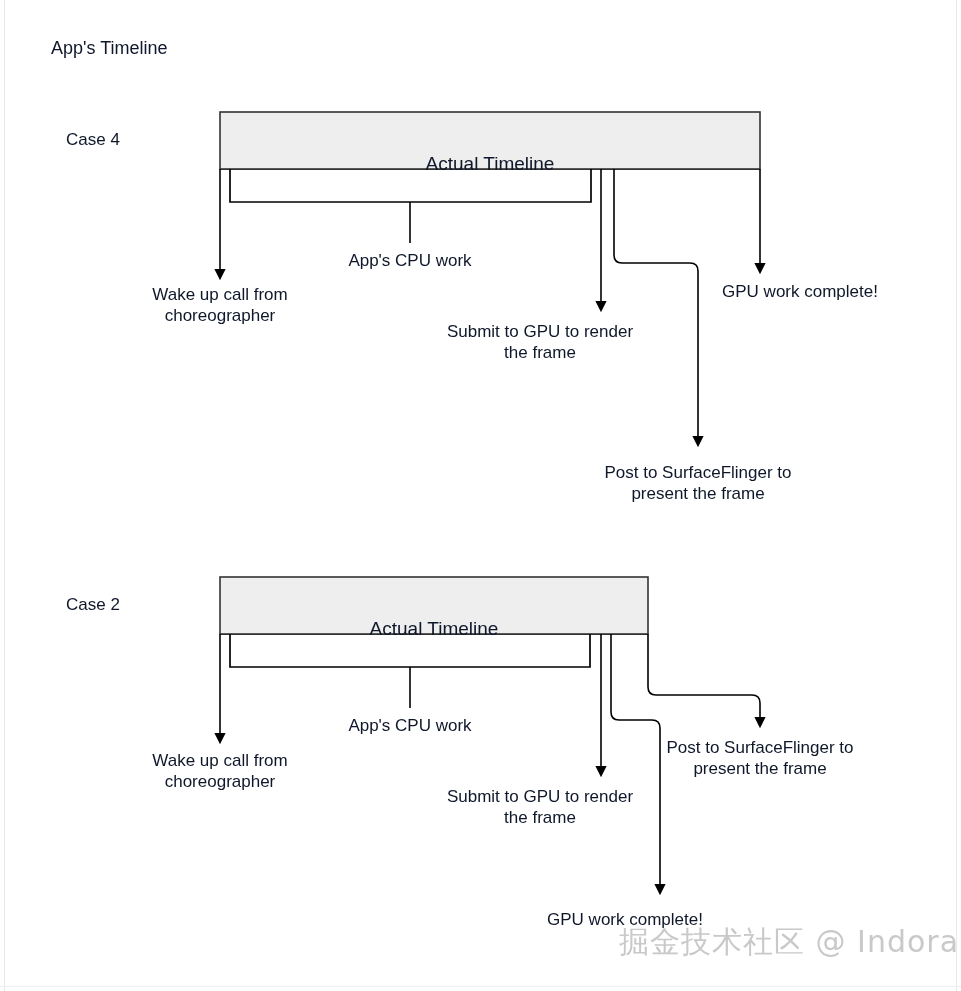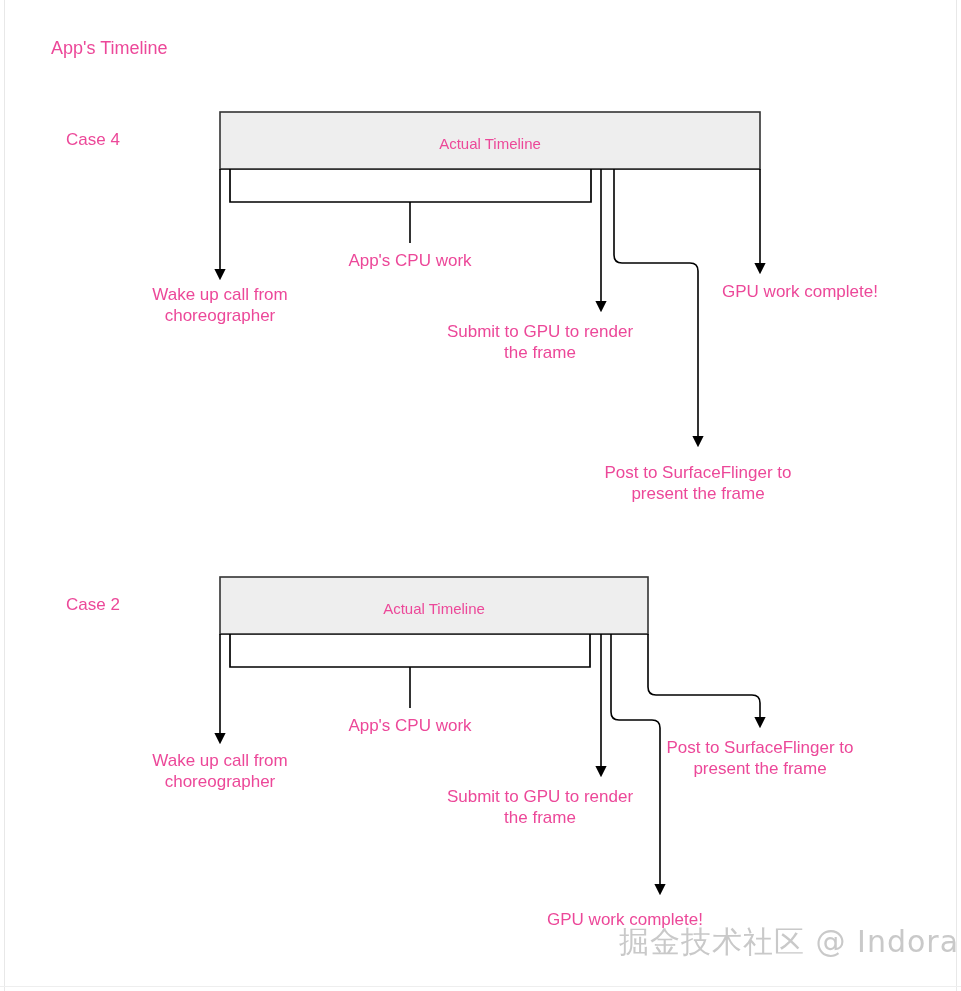--- a/index.html
+++ b/index.html
@@ -43,37 +43,38 @@
   }
   svg#diagram {
     position: absolute;
     left: 0;
     top: 0;
     width: 961px;
     height: 991px;
   }
   .txt {
     position: absolute;
-    color: #ec4899;
+    color: #0f172a;
     font-size: 17px;
     line-height: 21px;
     white-space: pre;
     text-align: center;
   }
   .txt.left {
     text-align: left;
   }
   .title {
     font-size: 18px;
   }
   .caselabel {
     font-size: 17px;
   }
   .boxlabel {
-    font-size: 15px;
+    font-size: 19px;
+    margin-top: 20px;
   }
   #watermark {
     position: absolute;
     left: 619px;
     top: 925px;
     font-size: 30px;
     line-height: 34px;
     color: #c9c9c9;
     white-space: pre;
     font-family: "DejaVu Sans", sans-serif;

